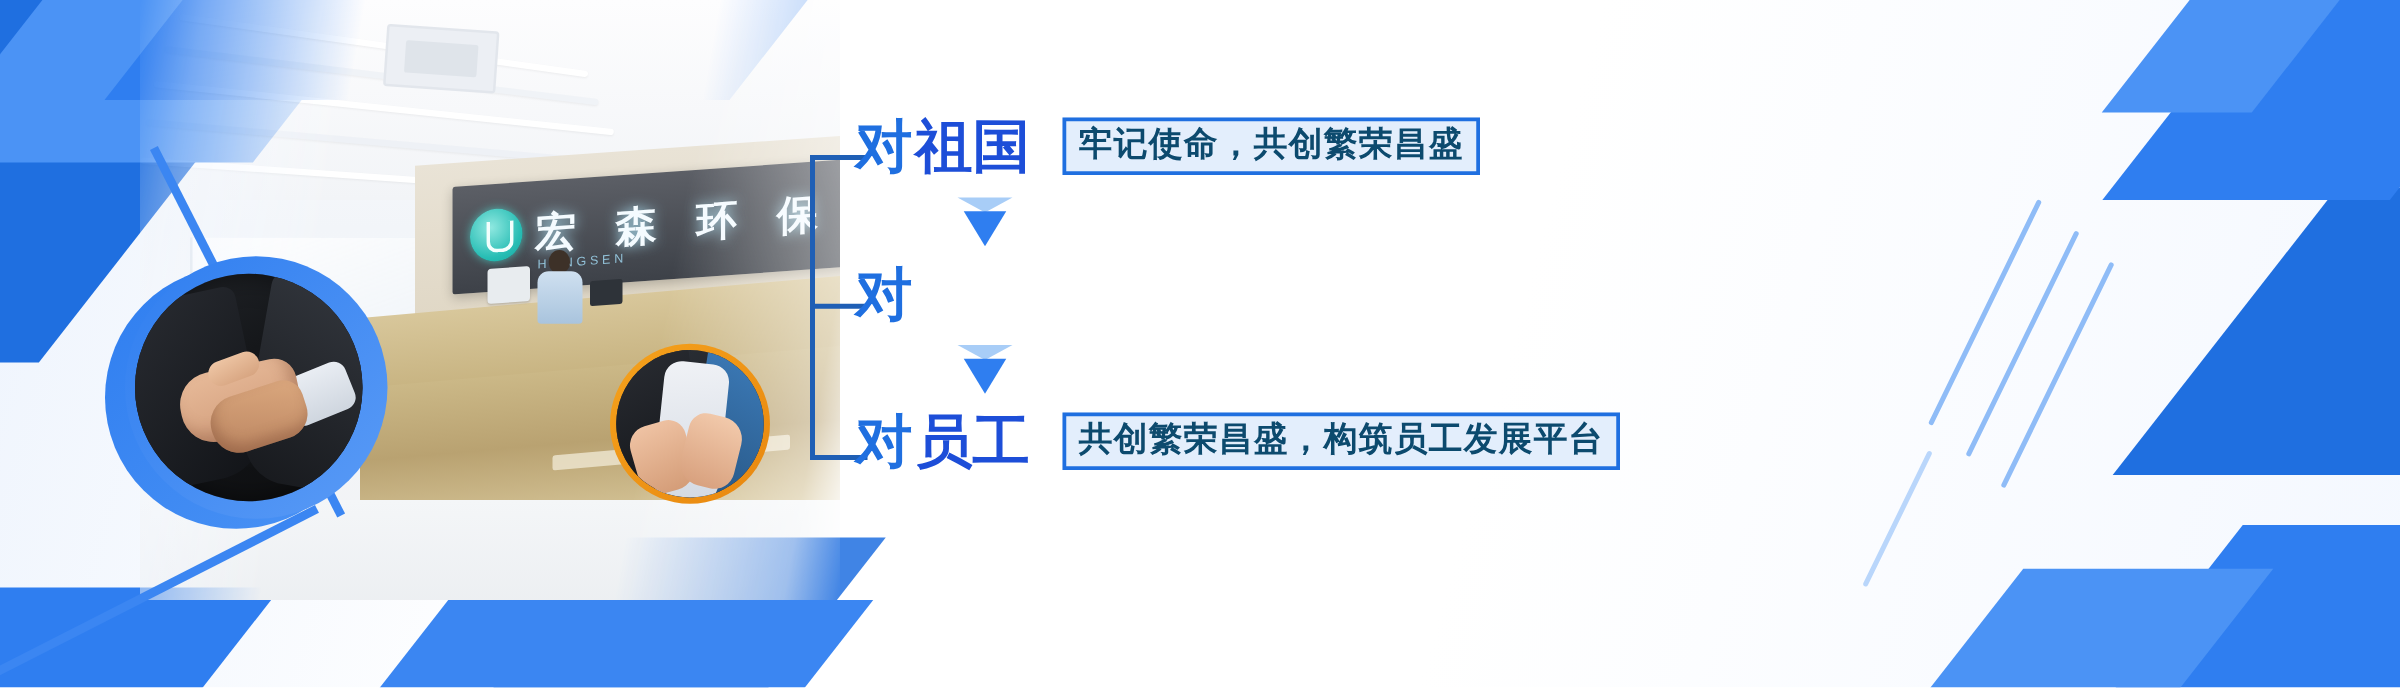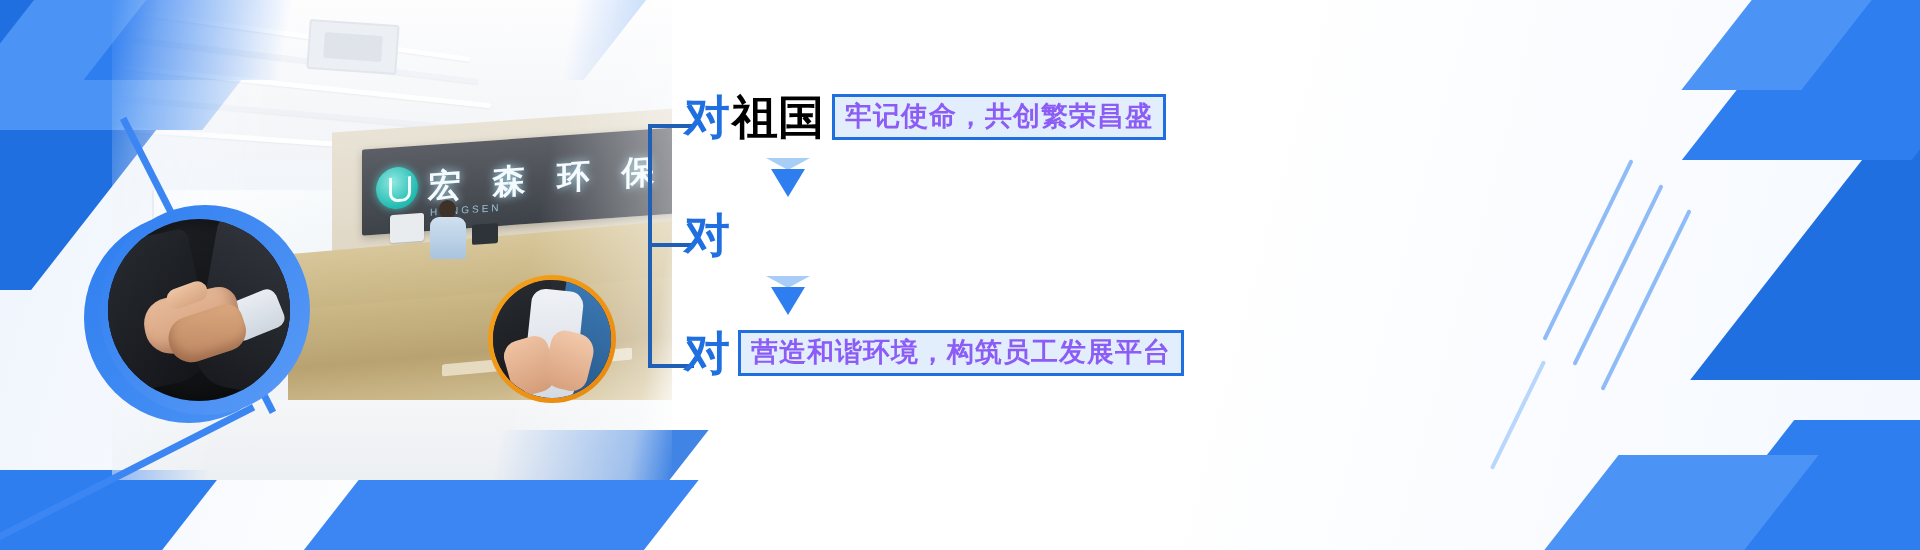--- a/index.html
+++ b/index.html
@@ -324,29 +324,29 @@
   .row-1{top:10px;}
   .row-2{top:128px;}
   .row-3{top:246px;}
 
   .heading{
     font-family:"DejaVu Sans","Liberation Sans",sans-serif;
     font-size:46px;font-weight:700;line-height:1;
     display:flex;align-items:baseline;
   }
   .h-blue{color:#1f6fe0;}
-  .h-orange{color:#000000;margin-left:2px;}
+  .h-orange{color:#1d4ed8;margin-left:2px;}
 
   .tagbox{
-    margin-left:8px;
+    margin-left:26px;
     display:inline-block;
     border:3px solid #1f6fe0;
     background:#e3eefc;
     padding:5px 10px 7px 10px;
-    color:#8b5cf6;
+    color:#0c4a6e;
     font-family:"DejaVu Sans","Liberation Sans",sans-serif;
     font-size:27px;font-weight:700;line-height:1.05;
     letter-spacing:1px;
   }
 
   
   .arrow{
     position:absolute;left:118px;width:44px;height:40px;
   }
   .arrow .top{
@@ -478,19 +478,20 @@
     </div>
 
     <div class="arrow arrow-2">
       <div class="top"></div>
       <div class="bot"></div>
     </div>
 
     <div class="row row-3">
       <div class="heading">
         <span class="h-blue">对</span>
+        <span class="h-orange">员工</span>
       </div>
-      <div class="tagbox">营造和谐环境，构筑员工发展平台</div>
+      <div class="tagbox">共创繁荣昌盛，构筑员工发展平台</div>
     </div>
 
   </div>
 
 </div>
 
 </body></html>

